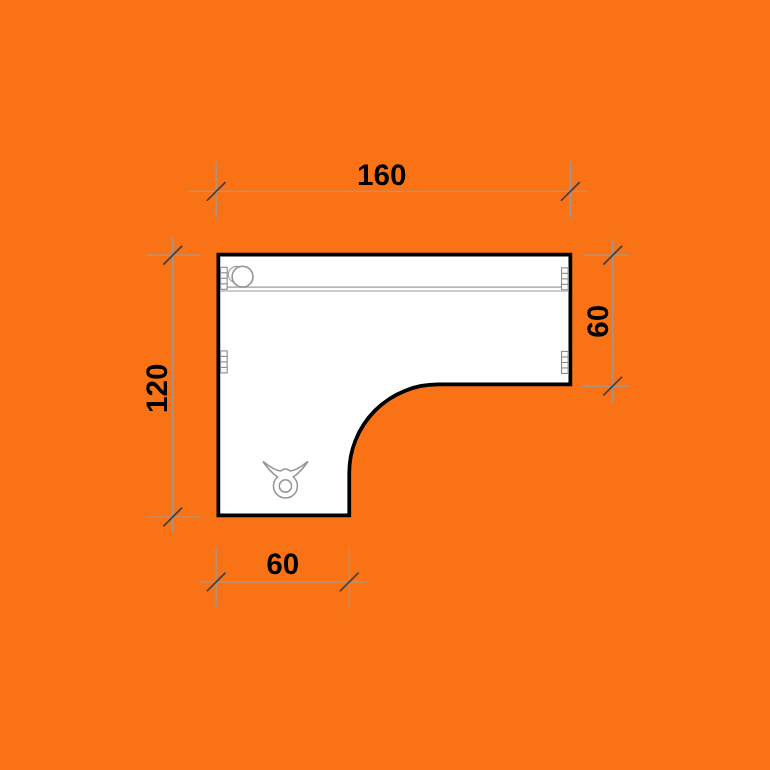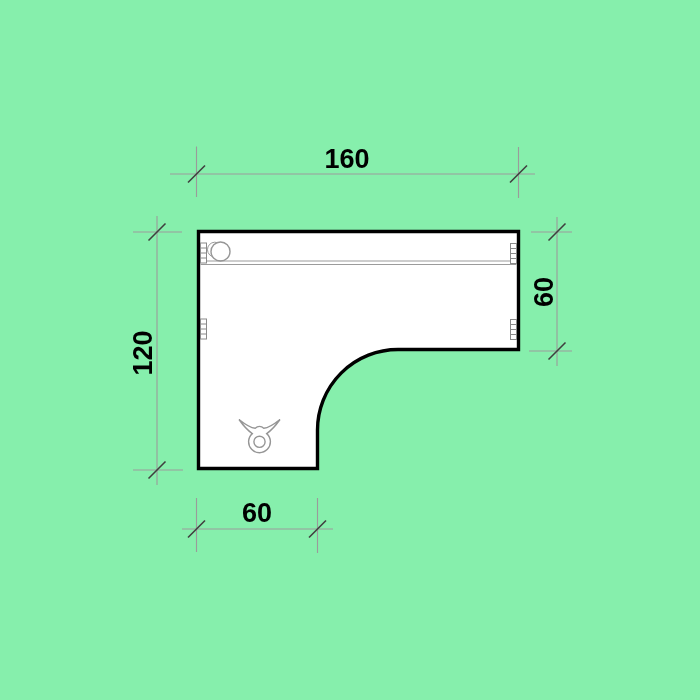--- a/index.html
+++ b/index.html
@@ -5,21 +5,21 @@
   html, body {
     margin: 0;
     padding: 0;
     background: #ffffff;
     font-family: "Liberation Sans", sans-serif;
   }
   .canvas {
     position: relative;
     width: 700px;
     height: 700px;
-    background: #86efac;
+    background: #f97316;
     overflow: hidden;
   }
   svg { display: block; }
   .dim-text {
     font-family: "Liberation Sans", sans-serif;
     font-size: 27px;
     font-weight: bold;
     fill: #000000;
   }
   .dimline {

